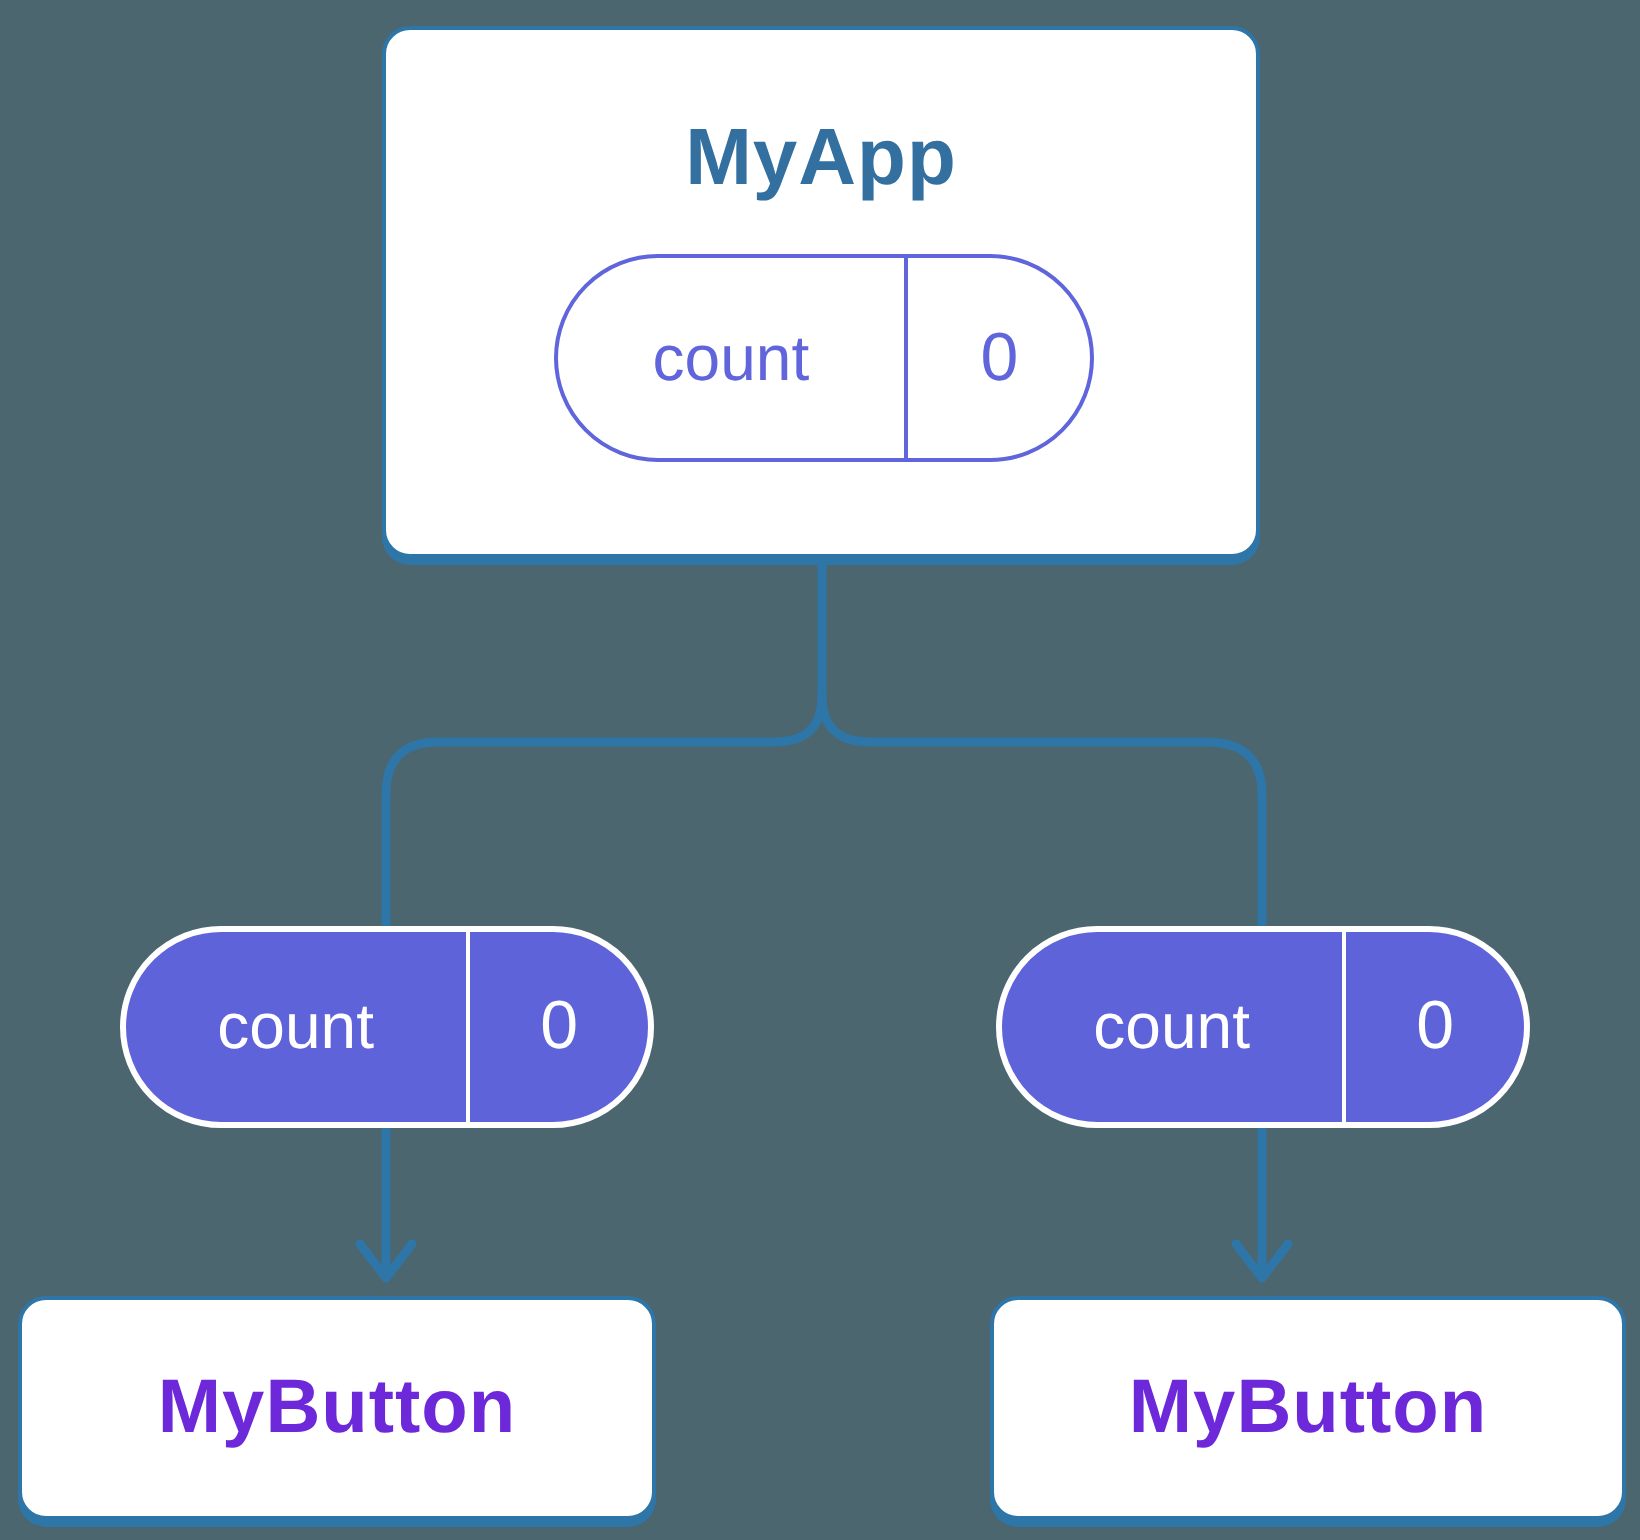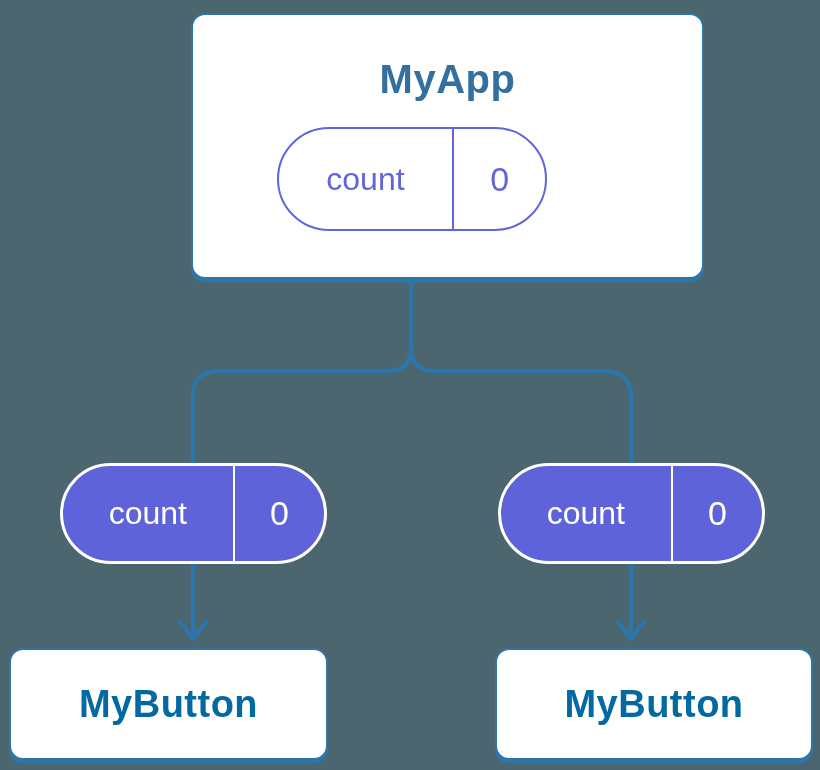--- a/index.html
+++ b/index.html
@@ -22,21 +22,21 @@
     z-index: 1;
   }
   .node-card {
     position: absolute;
     background: #ffffff;
     border: 2.5px solid #2E75A8;
     border-radius: 14px;
     box-shadow: 0 3.5px 0 #2E75A8;
     z-index: 2;
   }
-  .root-card { left: 191px; top: 13px; width: 513px; height: 266px; }
+  .root-card { left: 191px; top: 13px; width: 439px; height: 266px; }
   .root-title {
     margin-top: 42px;
     text-align: center;
     font-size: 40px;
     font-weight: 700;
     letter-spacing: 0.5px;
     color: #33709F;
   }
   .pill {
     display: flex;
@@ -73,21 +73,21 @@
   .pill-divider { flex: 0 0 2.5px; }
   .pill-outlined .pill-name, .pill-outlined .pill-value { color: #6065DB; }
   .pill-outlined .pill-divider { background: #6065DB; }
   .pill-filled .pill-name, .pill-filled .pill-value { color: #ffffff; }
   .pill-filled .pill-divider { background: #ffffff; }
   .child-card {
     display: flex; align-items: center; justify-content: center;
     font-size: 38px;
     font-weight: 700;
     letter-spacing: 0.5px;
-    color: #0369a1;
+    color: #6d28d9;
   }
   .child-left  { left: 9px;   top: 648px; width: 319px; height: 112px; }
   .child-right { left: 495px; top: 648px; width: 318px; height: 112px; }
 </style>
 </head>
 <body>
 
 <div class="canvas">
 
   <svg class="connector-svg" viewBox="0 0 820 770" fill="none">

